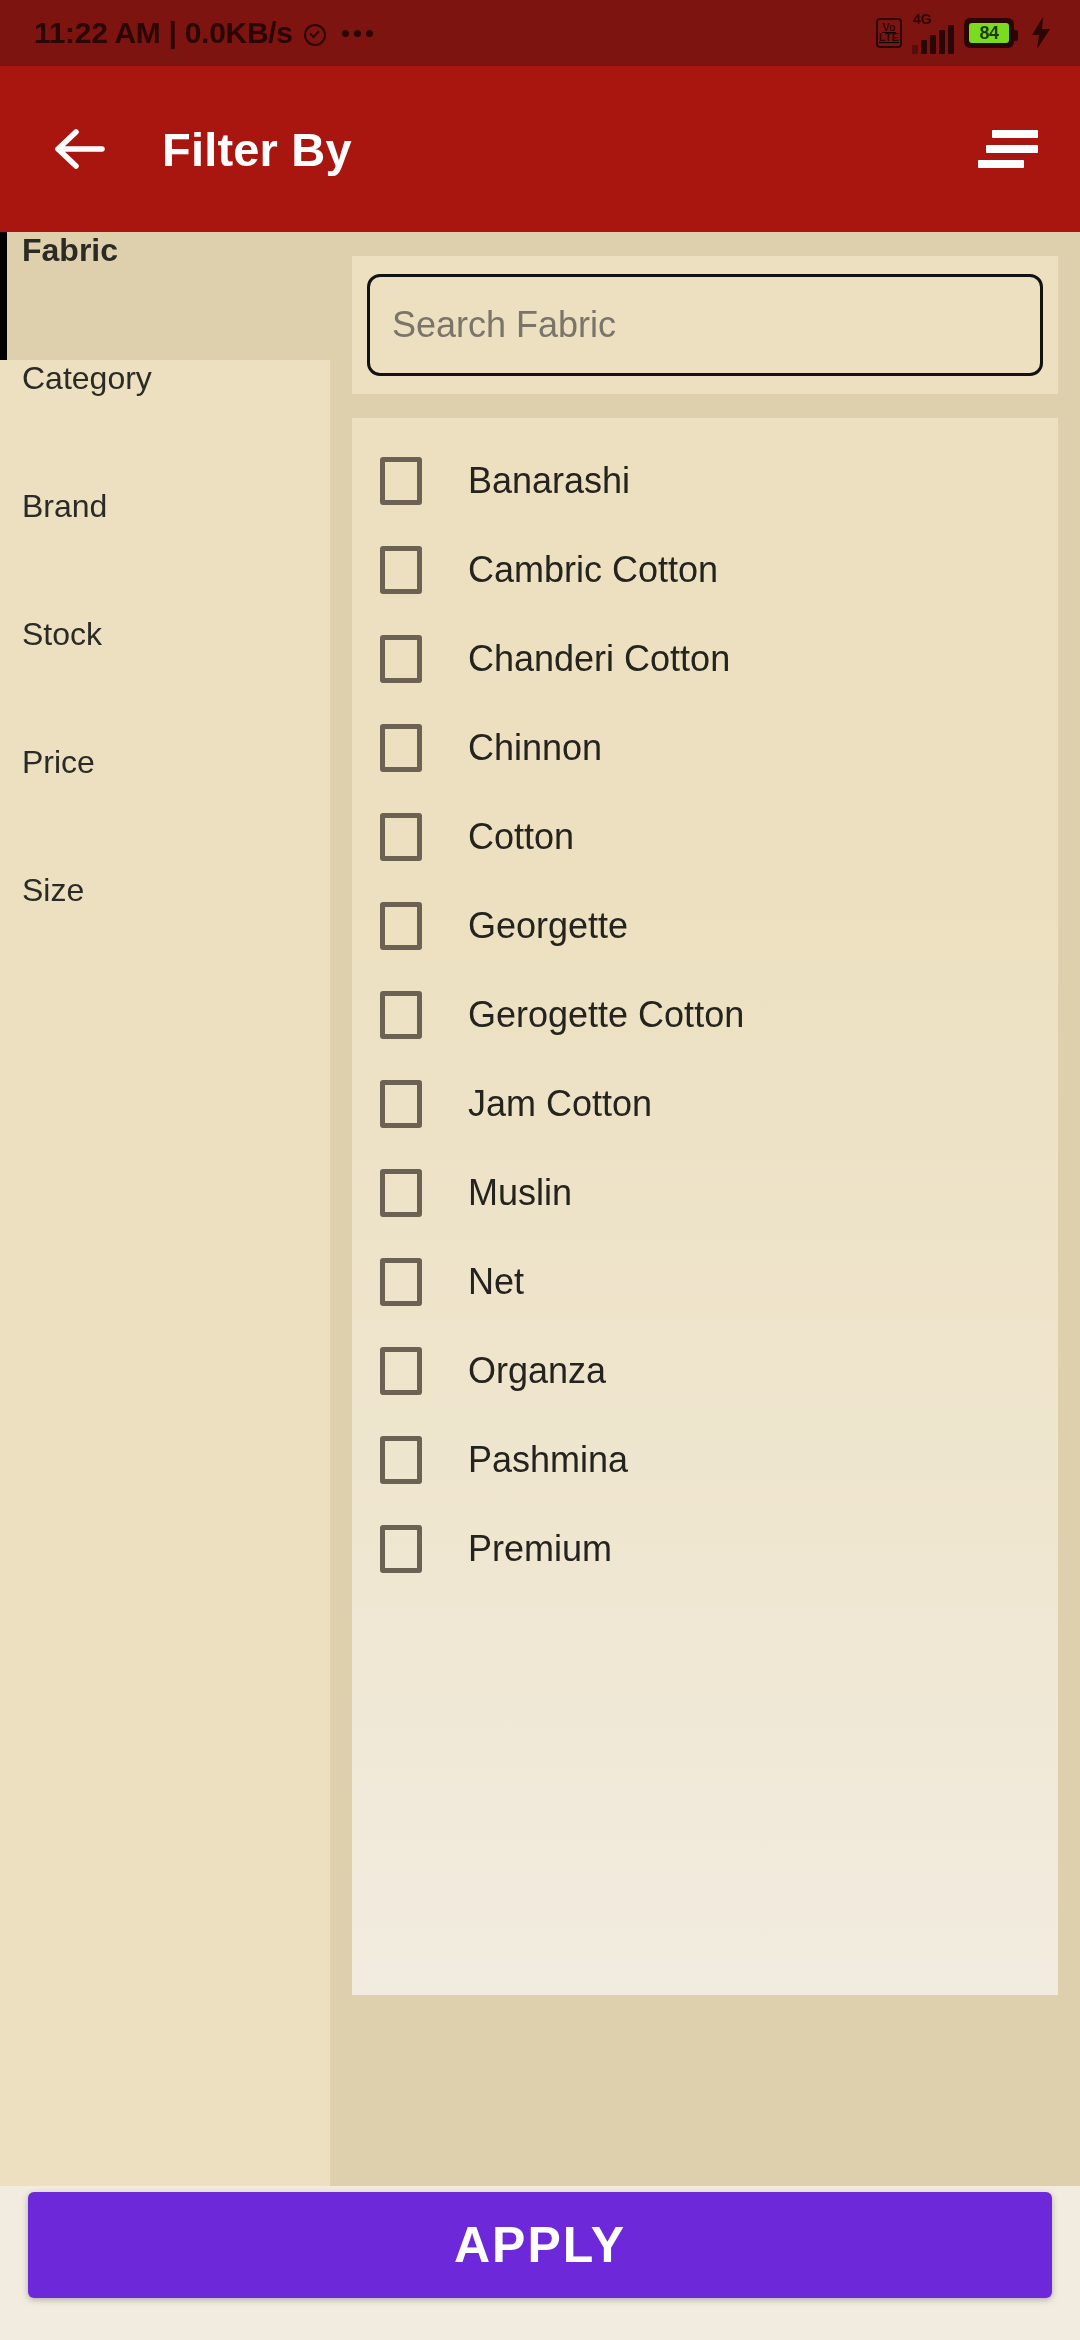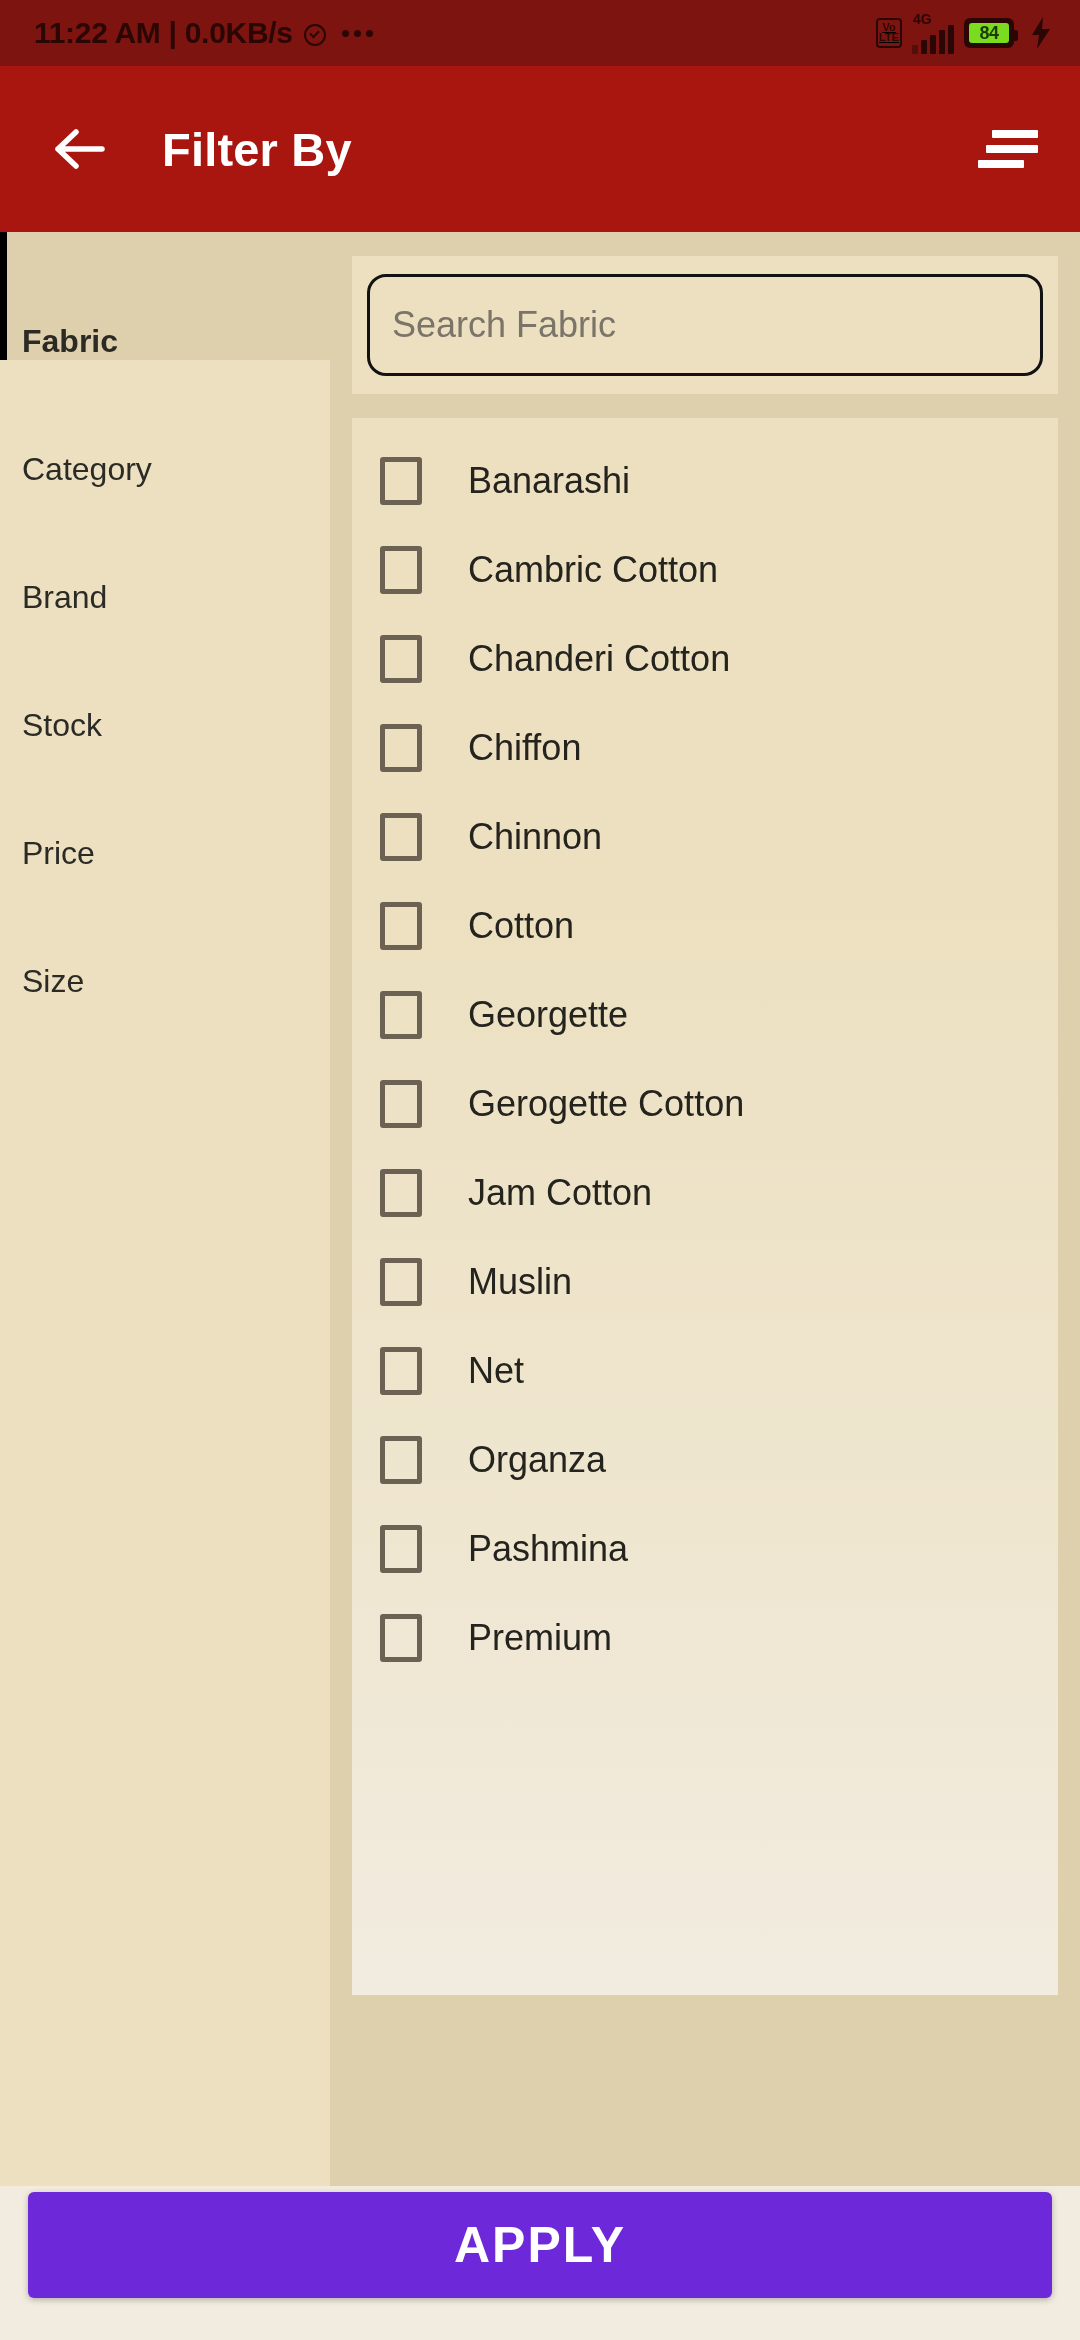--- a/index.html
+++ b/index.html
@@ -222,21 +222,21 @@
     position: absolute;
     top: 0; left: 0;
     width: 330px;
     height: 2108px;
     background: #ece0c0;
   }
   .sidebar-item {
     position: relative;
     height: 128px;
     display: flex;
-    align-items: flex-end;
+    align-items: flex-start;
     padding-left: 22px;
     font-size: 32px;
     color: #2b2a25;
     cursor: pointer;
   }
   .sidebar-item.selected {
     background: #ded0ac;
     font-weight: bold;
   }
   .sidebar-item.selected::before {
@@ -262,21 +262,21 @@
     height: 138px;
     background: #ece0c0;
     display: flex;
     align-items: center;
     justify-content: center;
   }
   .search-box {
     width: 676px;
     height: 102px;
     border: 3.5px solid #121212;
-    border-radius: 19px;
+    border-radius: 13px;
     background: #ece0c0;
     display: flex;
     align-items: center;
     padding: 0 22px;
   }
   .search-input {
     width: 100%;
     border: none;
     outline: none;
     background: transparent;
@@ -451,24 +451,20 @@
           <div class="list-row">
             <span class="checkbox"></span>
             <span class="row-label">Cambric Cotton</span>
           </div>
           <div class="list-row">
             <span class="checkbox"></span>
             <span class="row-label">Chanderi Cotton</span>
           </div>
           <div class="list-row">
             <span class="checkbox"></span>
-            <span class="row-label">Chiffon</span>
-          </div>
-          <div class="list-row">
-            <span class="checkbox"></span>
             <span class="row-label">Chinnon</span>
           </div>
           <div class="list-row">
             <span class="checkbox"></span>
             <span class="row-label">Cotton</span>
           </div>
           <div class="list-row">
             <span class="checkbox"></span>
             <span class="row-label">Georgette</span>
           </div>

